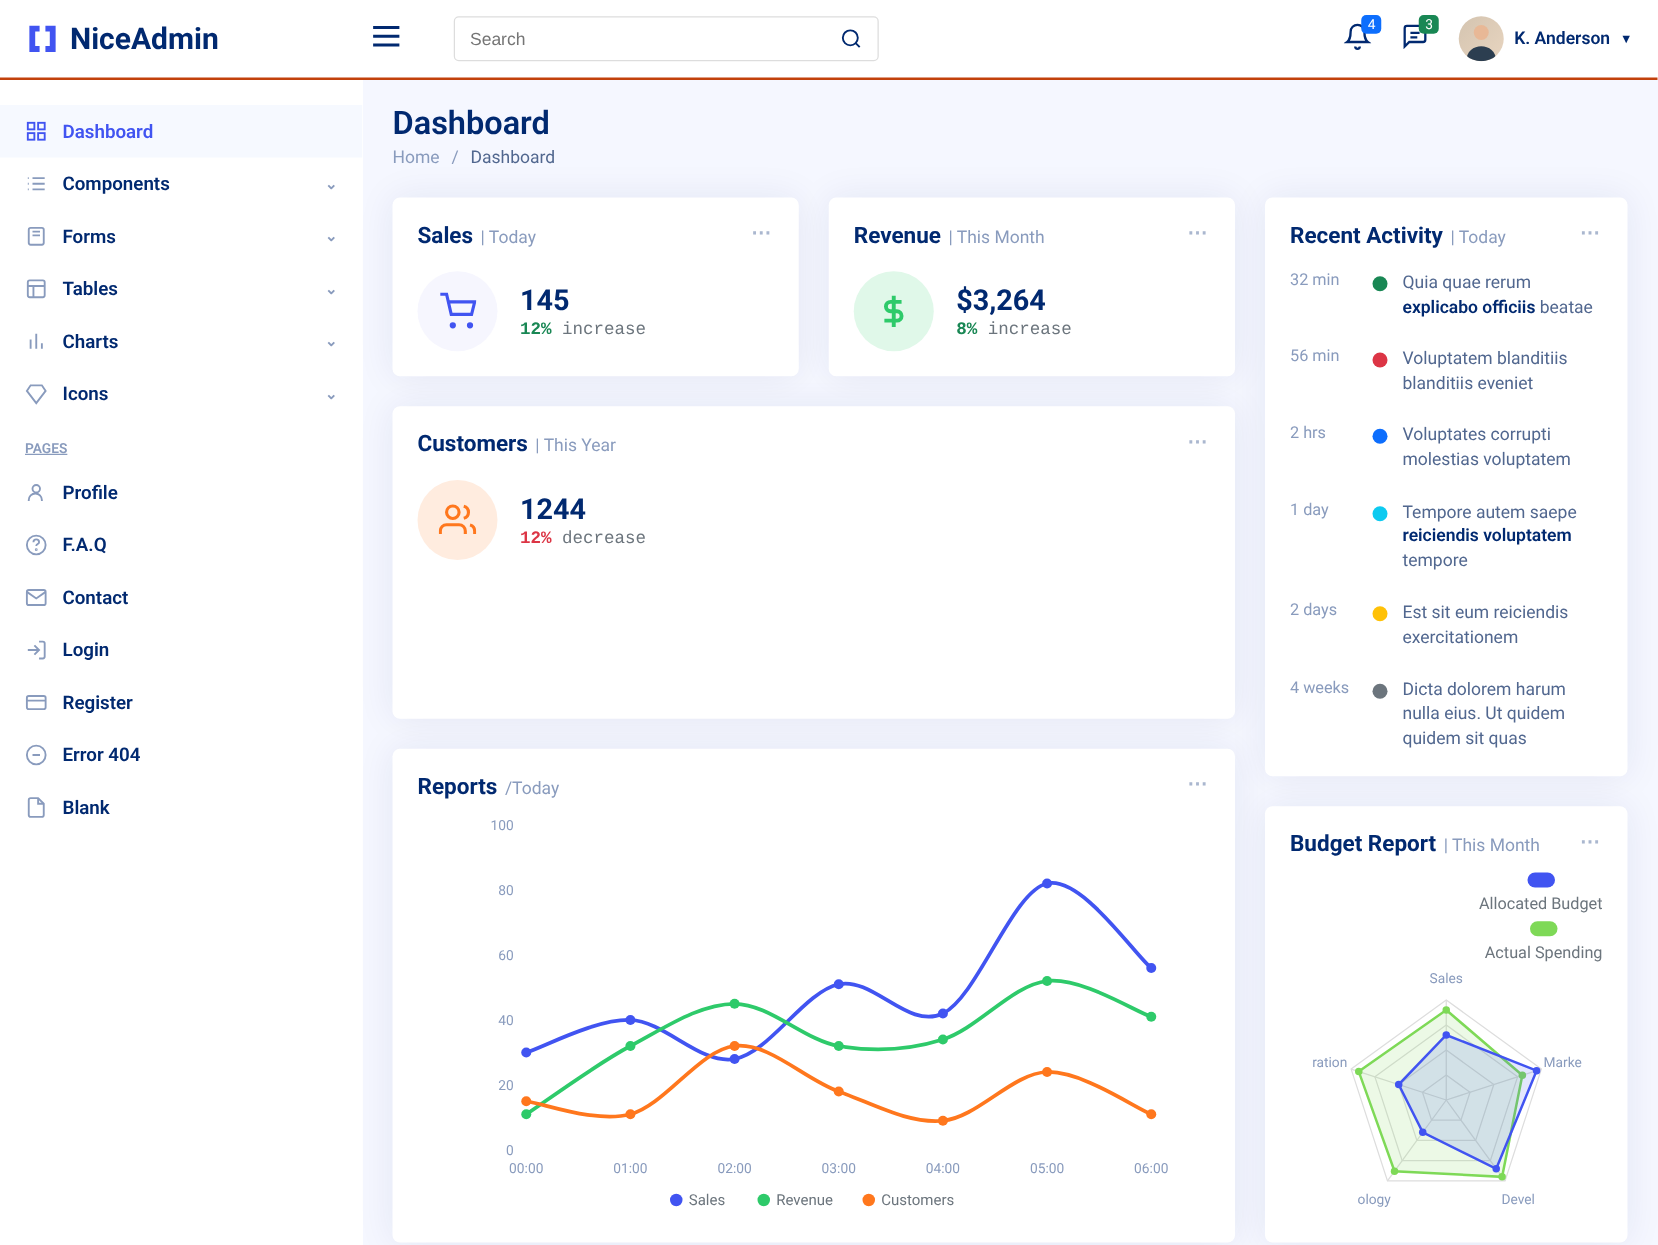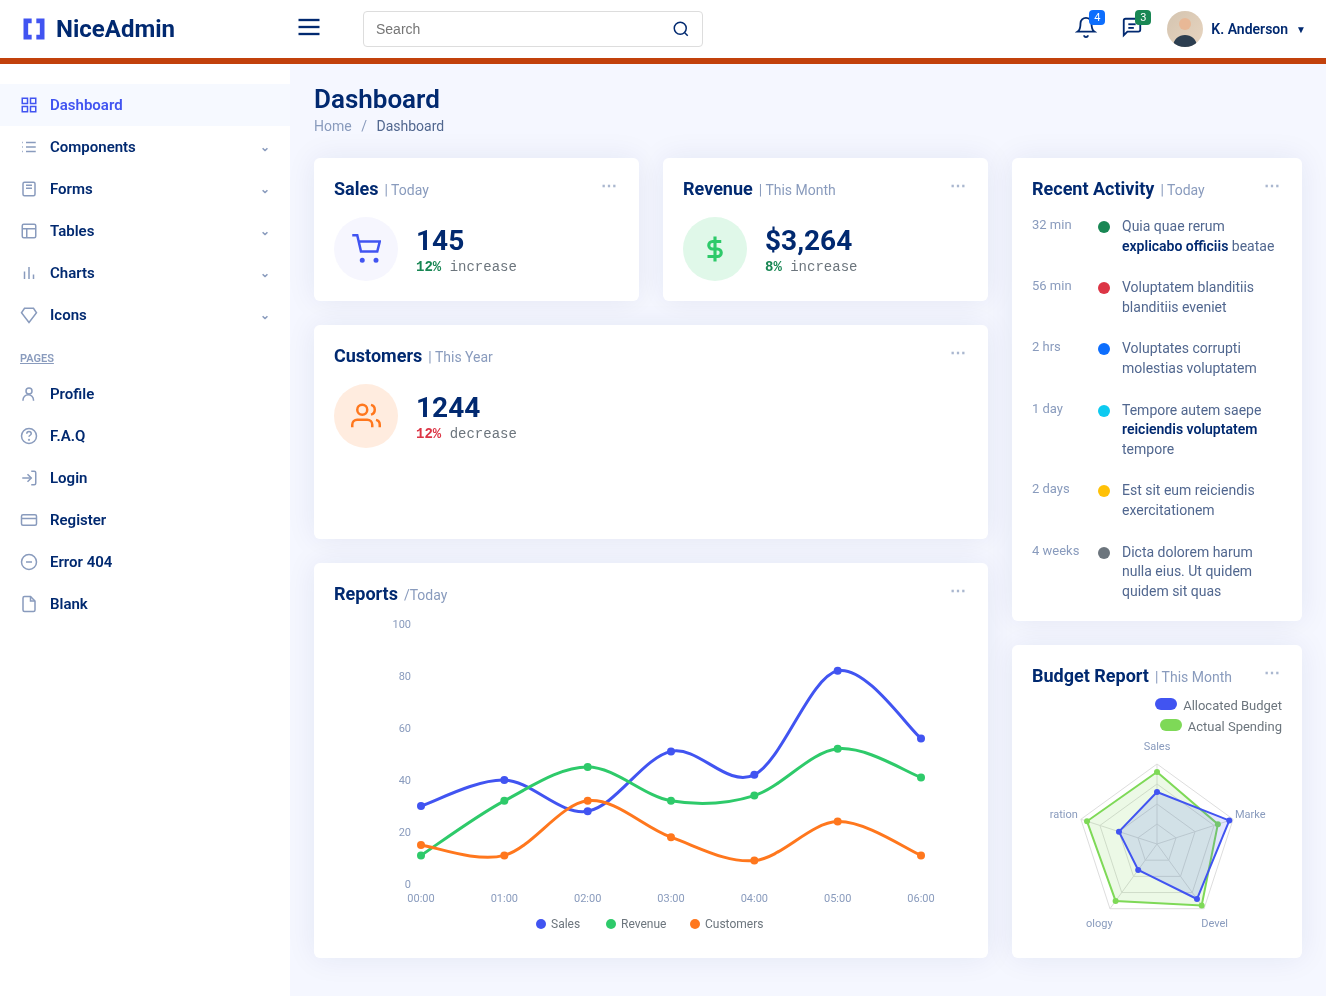--- a/index.html
+++ b/index.html
@@ -1,17 +1,17 @@
 <!DOCTYPE html>
 <html><head>
 <meta charset="utf-8">
 <style>
 * { box-sizing: border-box; margin: 0; padding: 0; }
 body { font-family: -apple-system, BlinkMacSystemFont, "Segoe UI", Roboto, sans-serif; background: #f5f7ff; color: #012970; width: 1326px; height: 996px; overflow: hidden; }
-.header { position: fixed; top: 0; left: 0; right: 0; height: 64px; background: #fff; display: flex; align-items: center; padding: 0 20px; z-index: 100; border-bottom: 6px solid #c2410c; }
+.header { position: fixed; top: 0; left: 0; right: 0; height: 64px; background: #fff; display: flex; align-items: center; padding: 0 20px; z-index: 100; border-bottom: 2px solid #c2410c; }
 .logo { display: flex; align-items: center; gap: 8px; font-size: 24px; font-weight: 700; color: #012970; }
 .logo-icon { width: 28px; height: 28px; }
 .hamburger { margin-left: 120px; cursor: pointer; }
 .search-box { margin-left: 40px; display: flex; align-items: center; border: 1px solid #ddd; border-radius: 4px; padding: 8px 12px; width: 340px; }
 .search-box input { border: none; outline: none; flex: 1; font-size: 14px; color: #899bbd; }
 .header-right { margin-left: auto; display: flex; align-items: center; gap: 24px; }
 .icon-badge { position: relative; cursor: pointer; }
 .badge { position: absolute; top: -6px; right: -8px; background: #0d6efd; color: #fff; font-size: 11px; border-radius: 4px; padding: 1px 5px; }
 .badge.green { background: #198754; }
 .user { display: flex; align-items: center; gap: 8px; cursor: pointer; }
@@ -36,34 +36,34 @@
 .card { background: #fff; border-radius: 6px; padding: 20px; box-shadow: 0 0 30px rgba(1,41,112,0.08); flex: 1; position: relative; }
 .card-title { font-size: 18px; font-weight: 700; color: #012970; display: flex; align-items: baseline; gap: 6px; }
 .card-title .sub { font-size: 14px; font-weight: 400; color: #899bbd; }
 .card-title .sub::before { content: "| "; }
 .dots { position: absolute; top: 18px; right: 20px; color: #aab7cf; cursor: pointer; letter-spacing: 2px; font-weight: bold; }
 .stat-row { display: flex; align-items: center; gap: 18px; margin-top: 18px; }
 .stat-icon { width: 64px; height: 64px; border-radius: 50%; display: flex; align-items: center; justify-content: center; }
 .stat-icon.blue { background: #f6f6fe; color: #4154f1; }
 .stat-icon.green { background: #e0f8e9; color: #2eca6a; }
 .stat-icon.orange { background: #ffecdf; color: #ff771d; }
-.stat-val { font-size: 28px; font-weight: 700; color: #012970; }
+.stat-val { font-size: 23px; font-weight: 700; color: #012970; }
 .stat-sub { font-size: 14px; color: #6c757d; margin-top: 2px; font-family: Liberation Mono, monospace; }
 .stat-sub .pct { font-weight: 700; }
 .stat-sub .pct.up { color: #198754; }
 .stat-sub .pct.down { color: #dc3545; }
 .activity-list { margin-top: 18px; display: flex; flex-direction: column; gap: 22px; }
 .activity-item { display: flex; gap: 12px; font-size: 14px; }
 .act-time { width: 54px; color: #899bbd; font-size: 13px; flex-shrink: 0; }
 .act-dot { width: 12px; height: 12px; border-radius: 50%; flex-shrink: 0; margin-top: 4px; }
 .act-text { color: #51678f; flex: 1; line-height: 1.4; }
 .act-text strong { color: #012970; font-weight: 600; }
 .chart-svg { width: 100%; margin-top: 10px; }
 .budget-legend { display: flex; flex-direction: column; gap: 6px; align-items: flex-end; margin-top: 12px; font-size: 13px; color: #6c757d; }
-.budget-legend .item { display: flex; gap: 6px; }
+.budget-legend .item { display: flex; align-items: center; gap: 6px; flex-direction: column; }
 .legend-pill { width: 22px; height: 12px; border-radius: 6px; }
 </style>
 </head>
 <body>
 
 <div class="header">
   <div class="logo">
     <svg class="logo-icon" viewBox="0 0 24 24" fill="#4154f1">
         <path d="M3 3h7v4H7v10h3v4H3V3zm11 0h7v18h-7v-4h3V7h-3V3z"></path>
       </svg>
@@ -176,20 +176,27 @@
       </svg>
       <span>Profile</span>
     </div>
     <div class="nav-item">
       <svg viewBox="0 0 24 24" fill="none" stroke="#899bbd" stroke-width="2">
         <circle cx="12" cy="12" r="10"></circle>
         <path d="M9 9a3 3 0 0 1 6 0c0 2-3 2-3 4"></path>
         <circle cx="12" cy="17" r="0.5"></circle>
       </svg>
       <span>F.A.Q</span>
+    </div>
+    <div class="nav-item">
+      <svg viewBox="0 0 24 24" fill="none" stroke="#899bbd" stroke-width="2">
+        <rect x="2" y="4" width="20" height="16" rx="2"></rect>
+        <polyline points="2,6 12,13 22,6"></polyline>
+      </svg>
+      <span>Contact</span>
     </div>
     <div class="nav-item">
       <svg viewBox="0 0 24 24" fill="none" stroke="#899bbd" stroke-width="2">
         <path d="M15 3h4a2 2 0 0 1 2 2v14a2 2 0 0 1-2 2h-4"></path>
         <polyline points="10 17 15 12 10 7"></polyline>
         <line x1="15" y1="12" x2="3" y2="12"></line>
       </svg>
       <span>Login</span>
     </div>
     <div class="nav-item">

